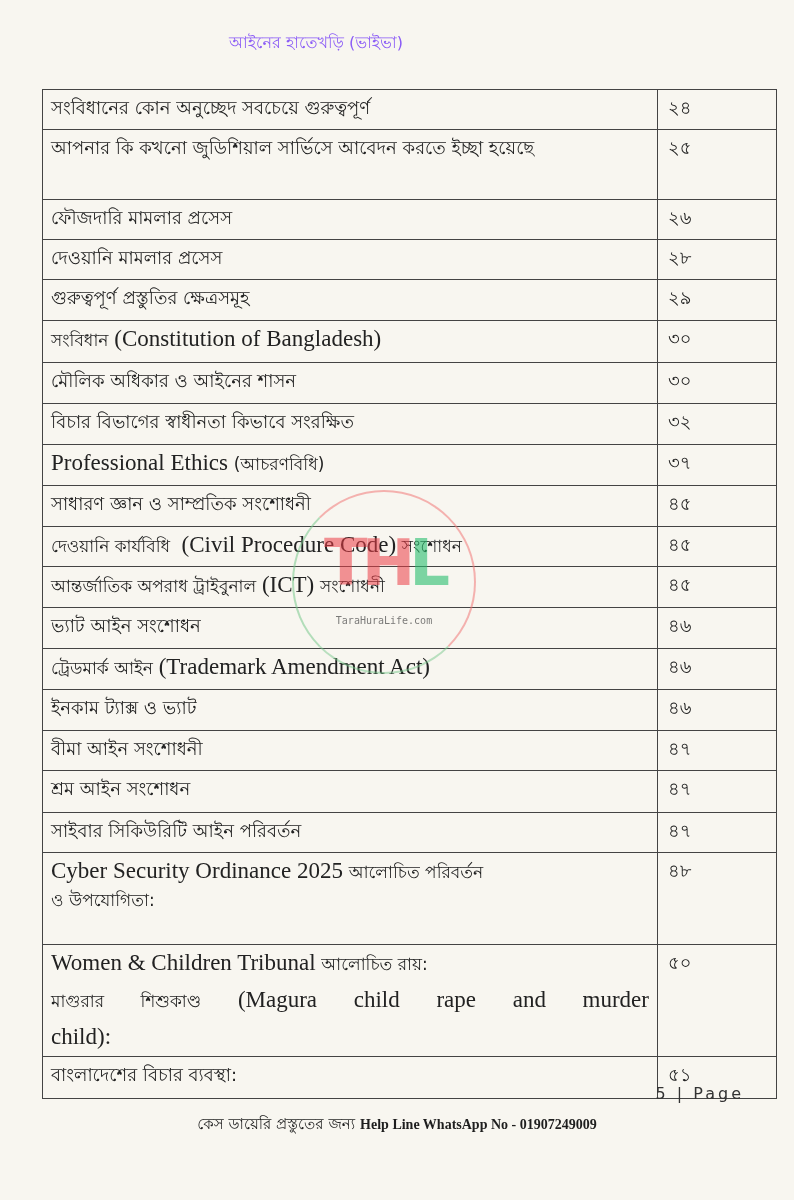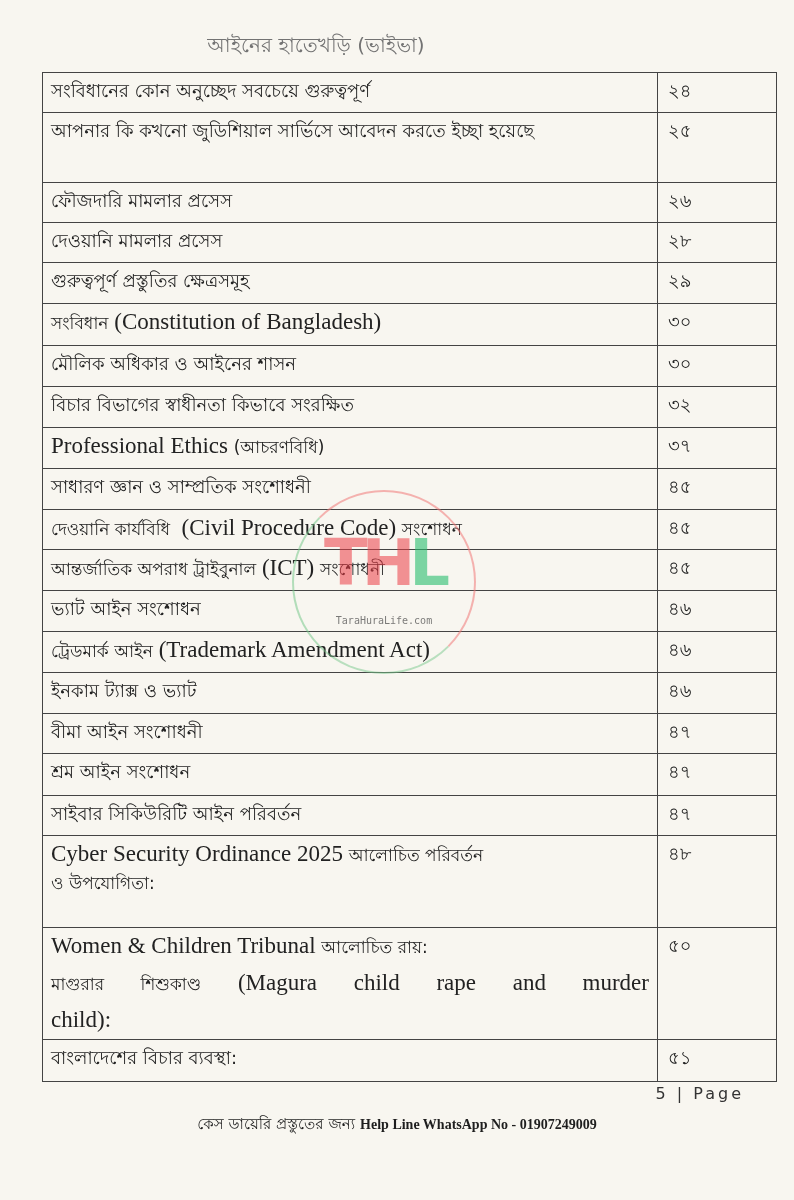--- a/index.html
+++ b/index.html
@@ -14,27 +14,27 @@
       overflow: hidden;
       font-family: "Liberation Serif", "DejaVu Serif", serif;
       color: #222;
     }
     .page-title {
       position: absolute;
       top: 30px;
       left: 0;
       width: 632px;
       text-align: center;
-      font-size: 20px;
-      color: #737373;
+      font-size: 16px;
+      color: #8b5cf6;
       font-family: "DejaVu Sans", sans-serif;
     }
     .toc-table {
       position: absolute;
-      top: 72px;
+      top: 89px;
       left: 42px;
       width: 715px;
       border-collapse: collapse;
       table-layout: fixed;
     }
     .toc-table td {
       border: 1.3px solid #444;
       padding: 0 8px;
       vertical-align: top;
       line-height: 36px;

